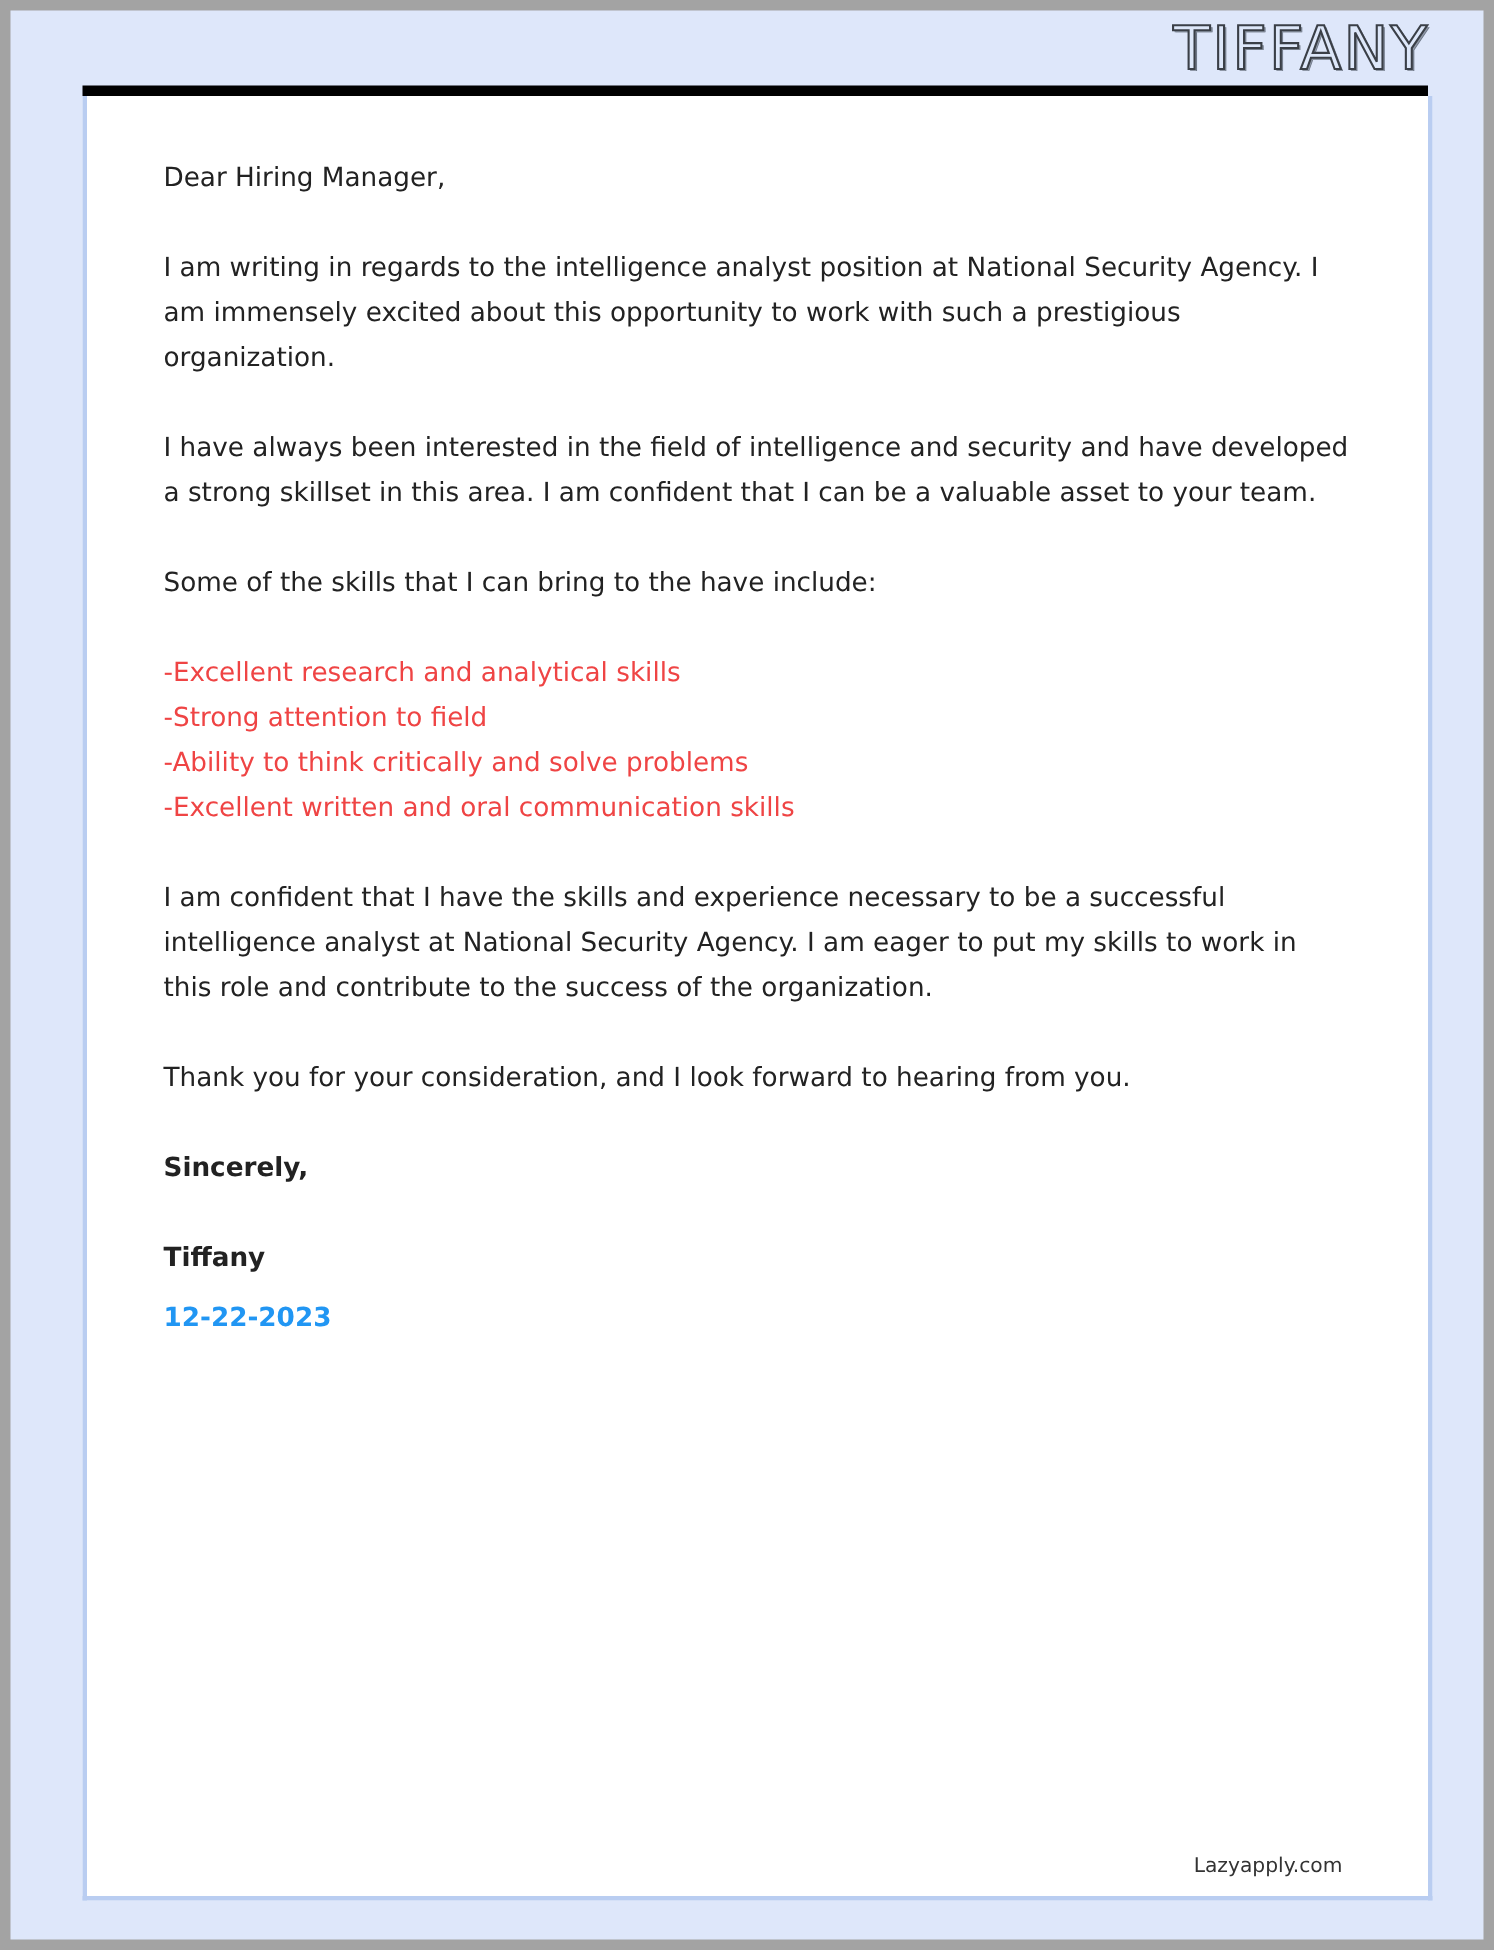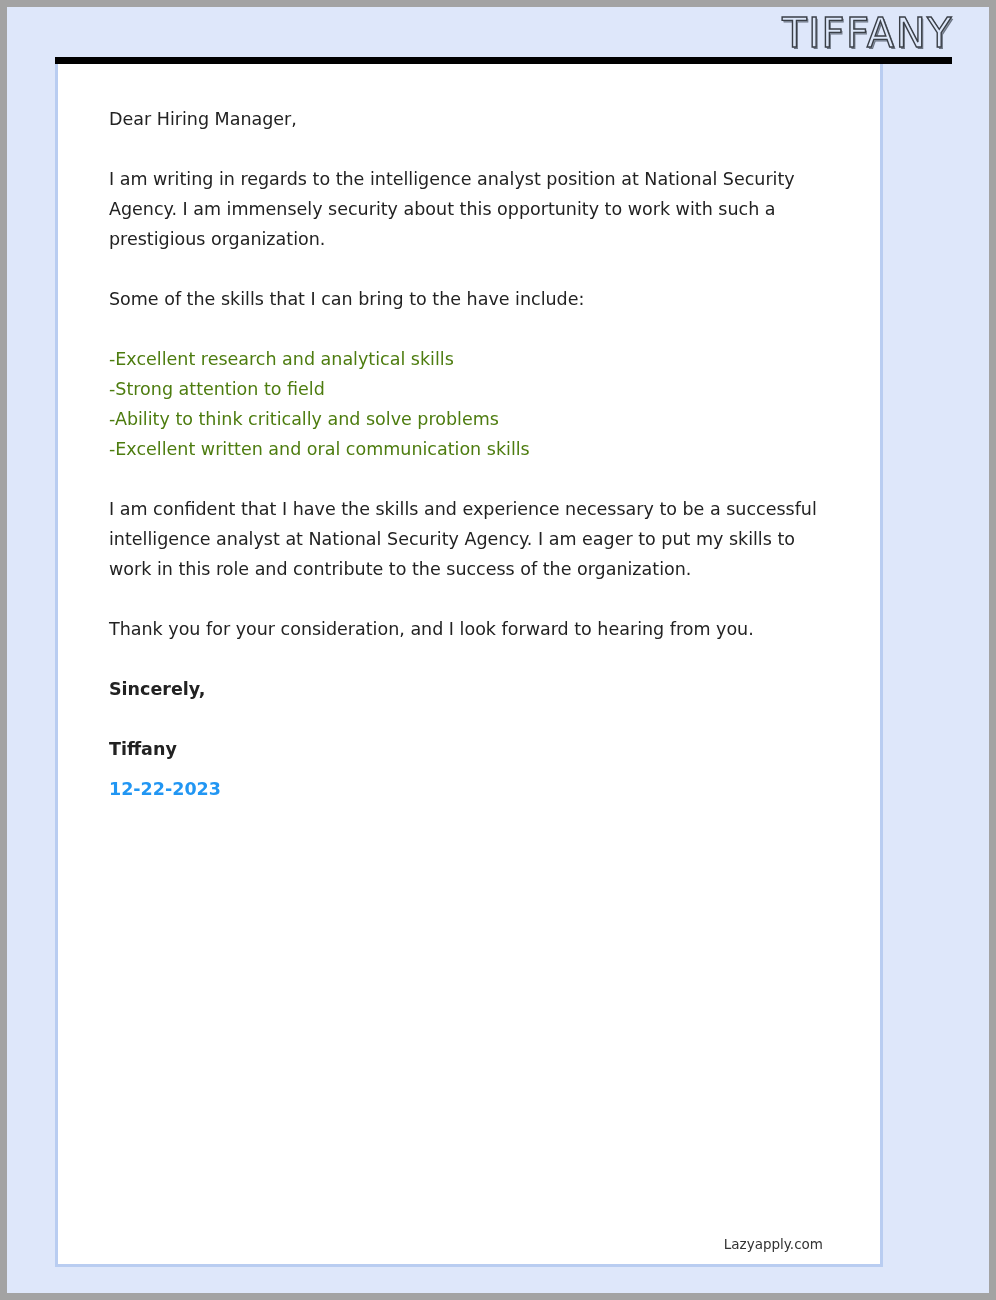--- a/index.html
+++ b/index.html
@@ -60,21 +60,21 @@
     width: 897px;
     height: 7px;
     background: #000000;
   }
 
   
   #letter-page {
     position: absolute;
     left: 48px;
     top: 57px;
-    width: 828px;
+    width: 900px;
     height: 1203px;
     box-sizing: border-box;
     background: #ffffff;
     border-left: 3px solid #b9cdf1;
     border-right: 3px solid #b9cdf1;
     border-bottom: 3px solid #b9cdf1;
   }
 
   #letter-body {
     position: absolute;
@@ -94,21 +94,21 @@
 
   #skills-list {
     list-style: none;
     margin: 0 0 30px 0;
     padding: 0;
   }
 
   #skills-list li {
     font-size: 17.5px;
     line-height: 30px;
-    color: #4d7c0f;
+    color: #ef4444;
     margin: 0;
   }
 
   #signoff-block {
     margin: 0;
     font-weight: bold;
   }
 
   .signoff-line {
     font-size: 17.5px;
@@ -151,22 +151,23 @@
   </div>
 
   <div id="header-rule"></div>
 
   <div id="letter-page">
 
     <div id="letter-body">
 
       <p class="para">Dear Hiring Manager,</p>
 
-      <p class="para">I am writing in regards to the intelligence analyst position at National Security Agency. I am immensely security about this opportunity to work with such a prestigious organization.</p>
+      <p class="para">I am writing in regards to the intelligence analyst position at National Security Agency. I am immensely excited about this opportunity to work with such a prestigious organization.</p>
 
+      <p class="para">I have always been interested in the field of intelligence and security and have developed a strong skillset in this area. I am confident that I can be a valuable asset to your team.</p>
 
       <p class="para">Some of the skills that I can bring to the have include:</p>
 
       <ul id="skills-list">
         <li>-Excellent research and analytical skills</li>
         <li>-Strong attention to field</li>
         <li>-Ability to think critically and solve problems</li>
         <li>-Excellent written and oral communication skills</li>
       </ul>
 

